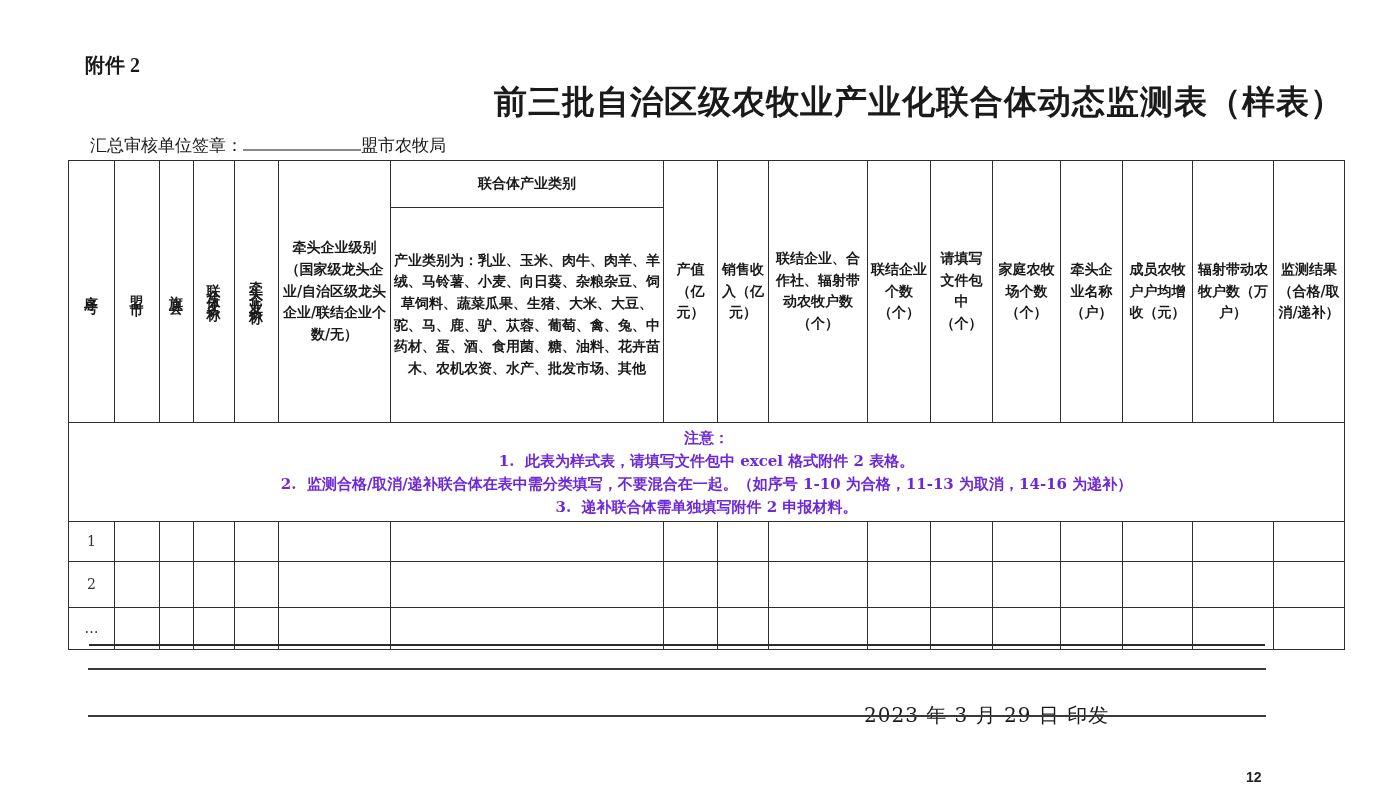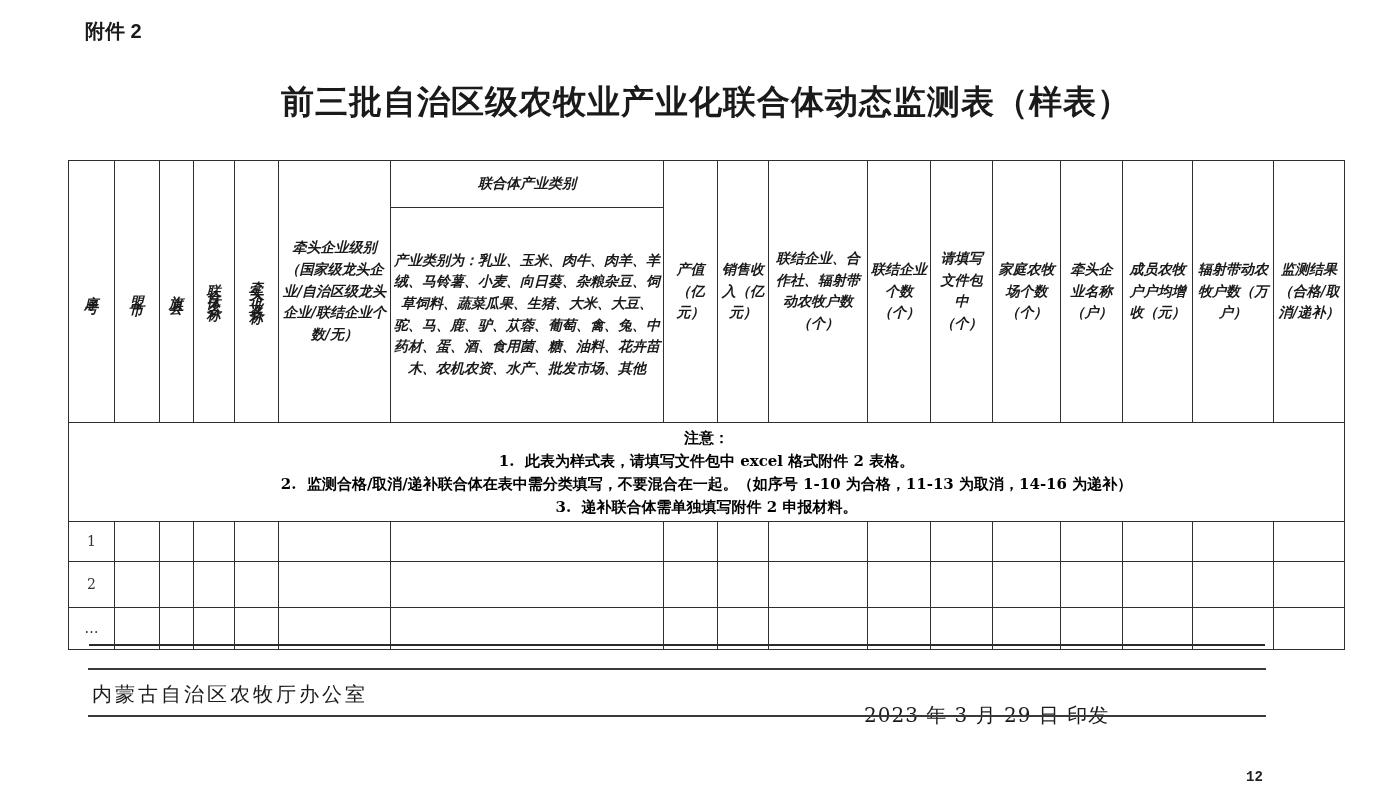--- a/index.html
+++ b/index.html
@@ -10,32 +10,32 @@
     height: 800px;
     background: #ffffff;
     font-family: "DejaVu Serif", "Liberation Serif", serif;
     color: #1a1a1a;
     overflow: hidden;
   }
 
   .attachment {
     position: absolute;
     left: 85px;
-    top: 18px;
+    top: 52px;
     font-size: 20px;
     font-weight: bold;
-    font-family: Liberation Sans, sans-serif;
+    font-family: Liberation Serif, serif;
   }
 
   .doc-title {
     position: absolute;
     left: 68px;
     top: 80px;
     width: 1276px;
-    text-align: center;
+    text-align: right;
     font-size: 33px;
     font-weight: 900;
     letter-spacing: 1px;
   }
 
   .signature-row {
     position: absolute;
     left: 90px;
     top: 134px;
     font-size: 17px;
@@ -61,21 +61,20 @@
     border: 1px solid #2f2f2f;
     text-align: center;
     vertical-align: middle;
     overflow: hidden;
   }
   .monitor-table thead th {
     font-weight: bold;
     font-size: 14px;
     line-height: 1.55;
     padding: 12px 3px;
-    font-style: italic;
   }
   .vtext {
     display: inline-block;
     writing-mode: vertical-rl;
     text-orientation: upright;
     letter-spacing: 6px;
     font-size: 14px;
     line-height: 1;
   }
   .group-head { font-size: 14px; }
@@ -86,21 +85,21 @@
     text-align: justify;
     text-align-last: center;
     border-radius: 32px;
   }
   .notes-cell {
     padding: 3px 6px 0 6px;
     vertical-align: top;
     text-align: left;
   }
   .note-line {
-    color: #000000;
+    color: #6d28d9;
     font-weight: bold;
     font-size: 15px;
     line-height: 23px;
     white-space: pre-wrap;
   }
   .row-index {
     font-size: 14px;
     color: #333333;
   }
 
@@ -142,33 +141,36 @@
     font-size: 20px;
     letter-spacing: 1px;
     margin-top: 20px;
   }
   .page-number {
     position: absolute;
     left: 1246px;
     top: 769px;
     font-size: 14px;
     font-weight: bold;
-    font-family: Liberation Mono, monospace;
+    font-family: Liberation Sans, sans-serif;
     color: #222222;
   }
 </style>
 </head>
 <body>
 
 <div class="page">
 
   <div class="attachment">附件 2</div>
 
   <div class="doc-title">前三批自治区级农牧业产业化联合体动态监测表（样表）</div>
 
+  <div class="signature-row">
+    <span>汇总审核单位签章：</span><span class="sig-blank"></span><span>盟市农牧局</span>
+  </div>
 
   <table class="monitor-table">
     <colgroup>
       <col style="width:46px">
         <col style="width:45px">
         <col style="width:34px">
         <col style="width:41px">
         <col style="width:44px">
         <col style="width:112px">
         <col style="width:273px">
@@ -272,19 +274,18 @@
           <td></td>
           <td></td>
           <td></td>
       </tr>
     </tbody>
   </table>
 
   <div class="table-bottom-rule"></div>
 
   <div class="footer-line-top"></div>
-  <div class="footer-issuer">内蒙古自治区农牧厅办公室</div>
   <div class="footer-date">2023 年 3 月 29 日 印发</div>
   <div class="footer-line-bottom"></div>
 
   <div class="page-number">12</div>
 
 </div>
 
 </body></html>

